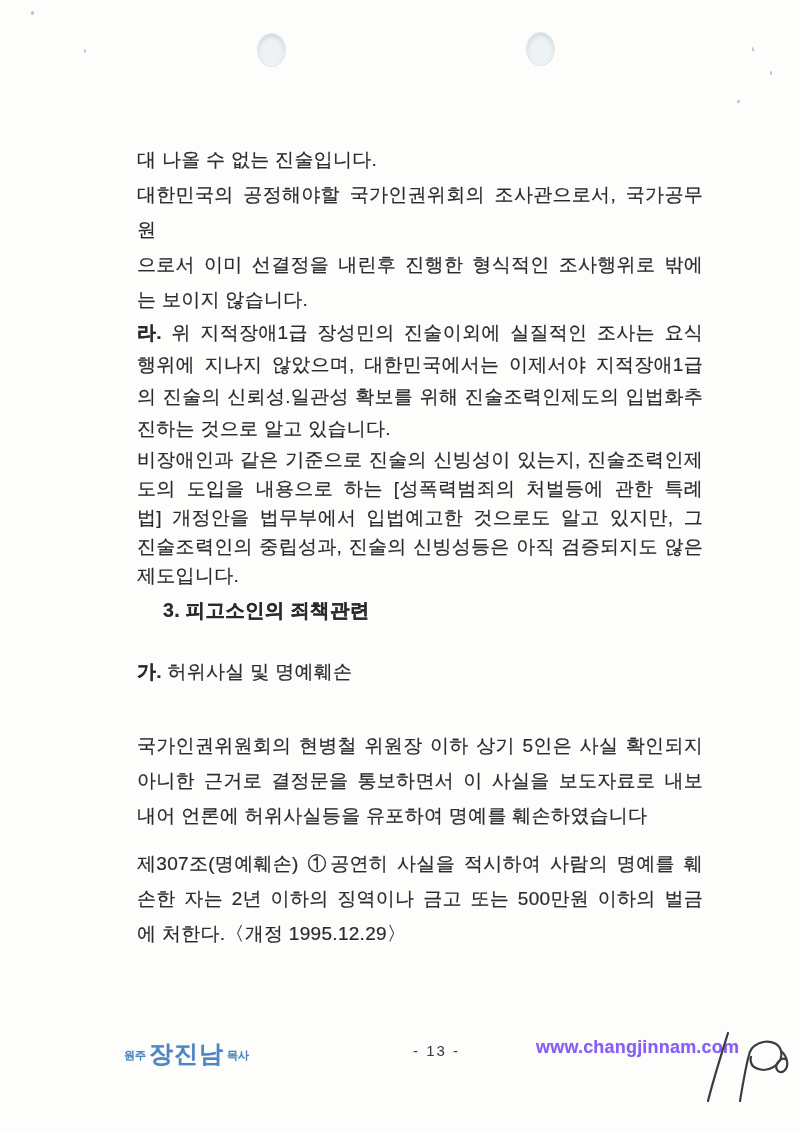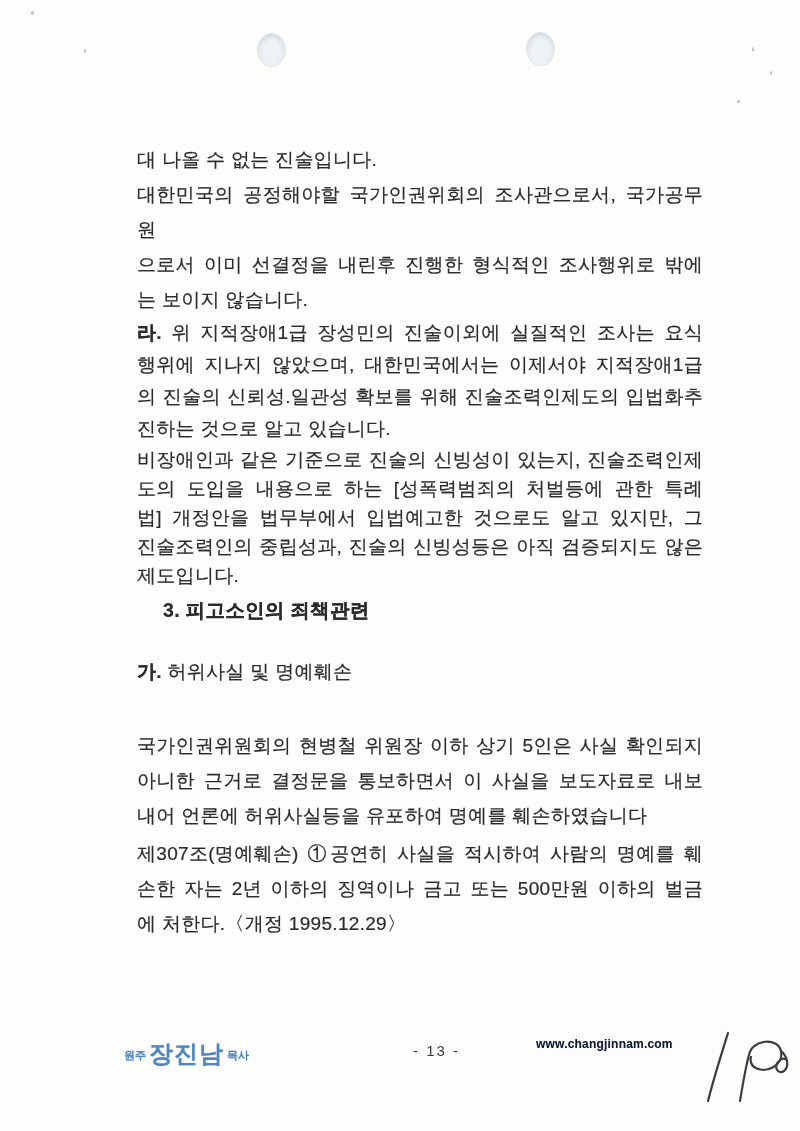--- a/index.html
+++ b/index.html
@@ -49,39 +49,39 @@
   .line .prefix{font-weight:700;}
   .line.bold{font-weight:700;}
 
   .p1 .line{line-height:35px;}
   .p2{} .p2 .line{line-height:32px;}
   .p3 .line{line-height:29px;}
   .p4 .line{line-height:33px;}
   .h1{margin-top:8px;margin-left:26px;} .h1 .line{line-height:24px;font-size:19.5px;}
   .h2{margin-top:38px;} .h2 .line{line-height:24px;}
   .p5{margin-top:44px;} .p5 .line{line-height:35px;}
-  .p6{margin-top:3px;}  .p6 .line{line-height:35px;}
+  .p6{margin-top:13px;}  .p6 .line{line-height:35px;}
 
   
   .footer{position:absolute;left:0;top:1030px;width:800px;height:80px;}
   .logo{
     position:absolute;left:124px;top:8px;
     color:#4e86c4;
     white-space:nowrap;
     text-shadow:0 0 1px rgba(110,150,200,.55);
   }
   .logo-sm{font-size:11px;font-weight:700;vertical-align:3px;letter-spacing:0;}
   .logo-lg{font-size:24px;font-weight:800;letter-spacing:1px;margin:0 3px;}
   .pagenum{
     position:absolute;left:340px;top:12px;width:120px;
     text-align:right;font-size:15px;color:#3a3a3a;letter-spacing:2px;
   }
   .site{
     position:absolute;left:536px;top:7px;
-    font-size:12px;font-weight:700;color:#0f172a;
+    font-size:18px;font-weight:700;color:#8b5cf6;
     letter-spacing:.2px;
     text-shadow:0 0 1px rgba(100,145,200,.5);
   }
   .signature{position:absolute;left:694px;top:-5px;}
   .signature path{fill:none;stroke:#3c3c3e;stroke-width:2.2;stroke-linecap:round;}
 </style>
 </head>
 <body>
 
 <div class="sheet">

